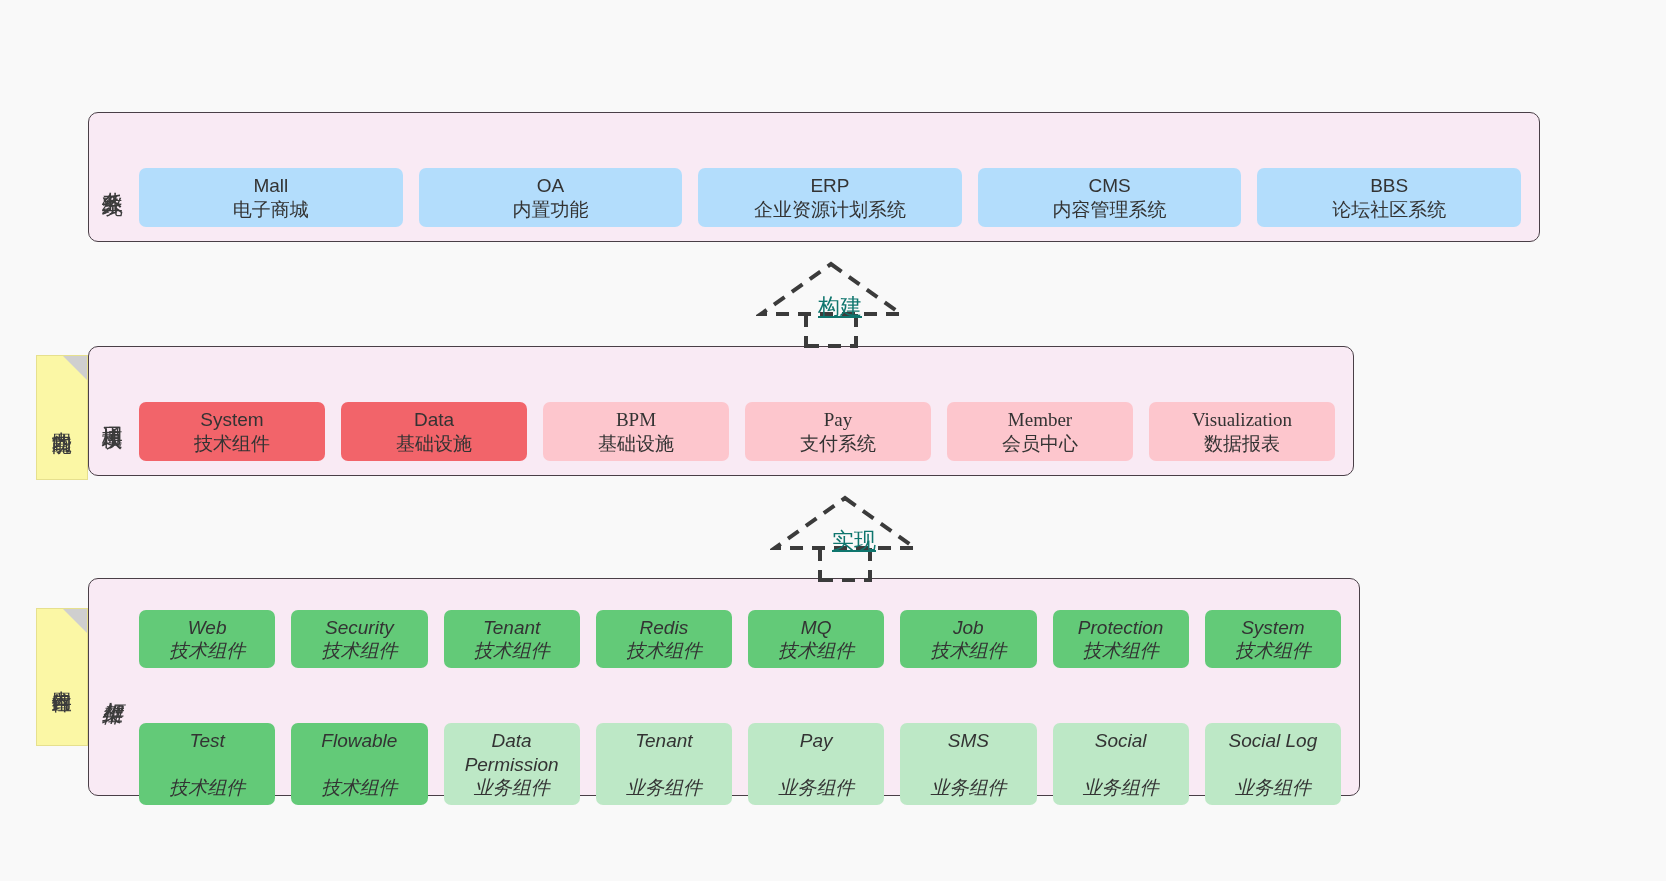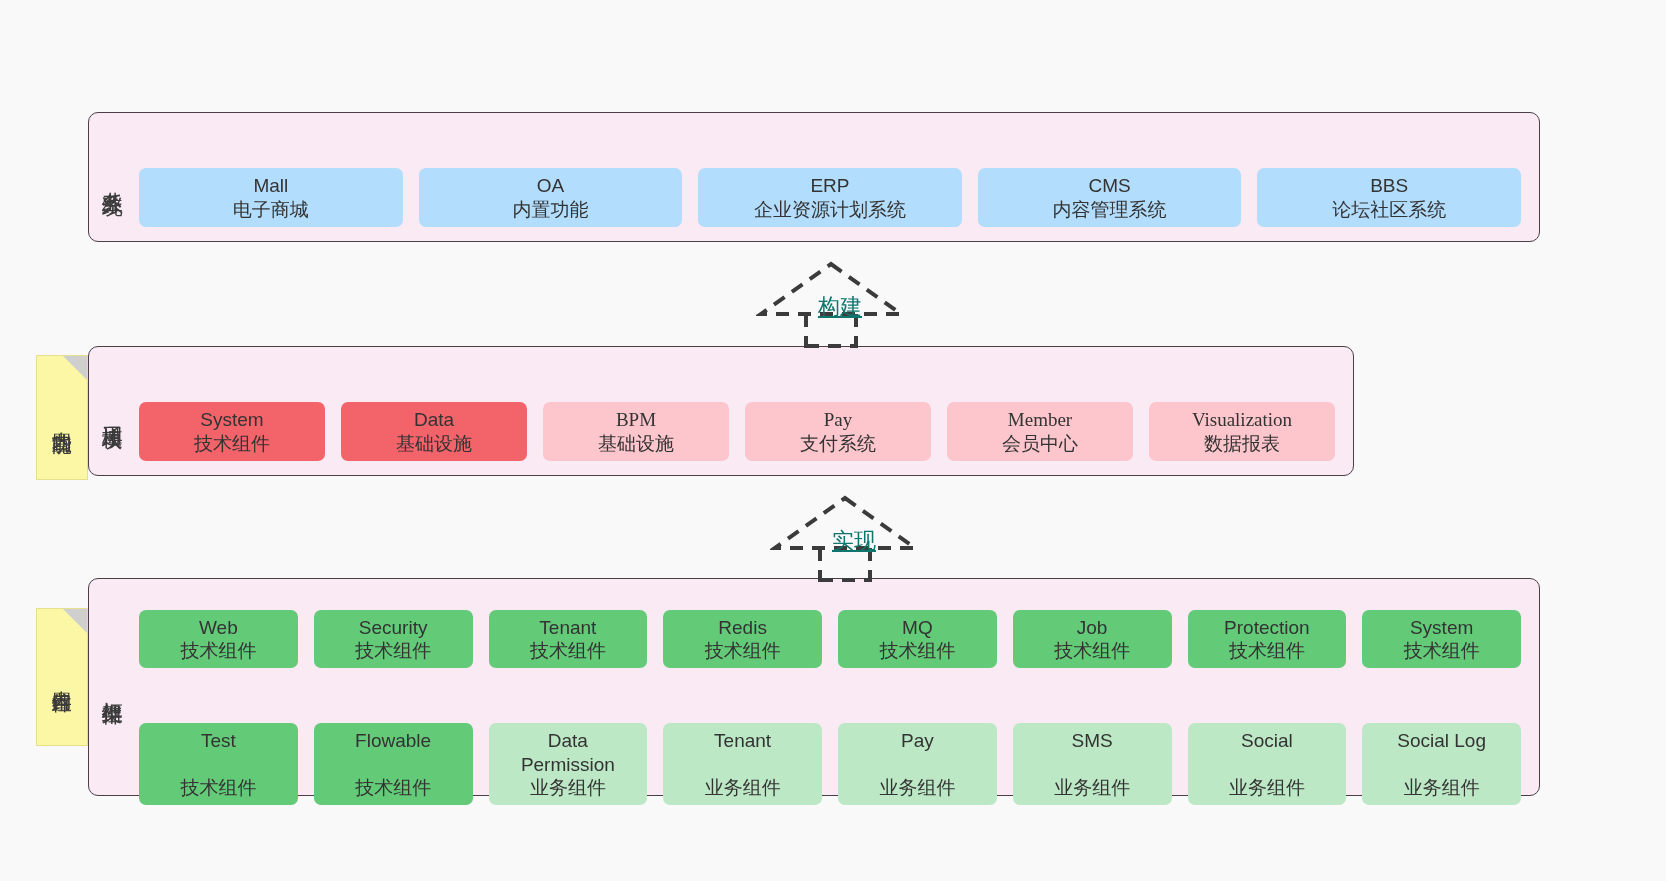--- a/index.html
+++ b/index.html
@@ -222,21 +222,21 @@
     <path d="M100 56 L100 90" fill="none" stroke="#3b3b3b" stroke-width="4" stroke-dasharray="13 9"></path>
     <path d="M50 88 L100 88" fill="none" stroke="#3b3b3b" stroke-width="4" stroke-dasharray="13 9"></path>
   </svg>
   <div class="uml-label" style="left:832px; top:526px;">实现</div>
 
   <div class="sticky" style="left:36px; top:608px; height:138px;">
     <span class="fold"></span>
     <span>内置组件</span>
   </div>
 
-  <div class="layer" id="framework-layer" style="left:88px; top:578px; width:1452px; height:218px;">
+  <div class="layer" id="framework-layer" style="left:88px; top:578px; width:1272px; height:218px;font-style:italic;">
     <div class="layer-title">框架组件</div>
     <div class="layer-body">
       <div class="row" id="framework-row-1">
           <div class="card c-green">
             <span class="t-en">Web</span>
             <span class="t-cn">技术组件</span>
           </div>
           <div class="card c-green">
             <span class="t-en">Security</span>
             <span class="t-cn">技术组件</span>

